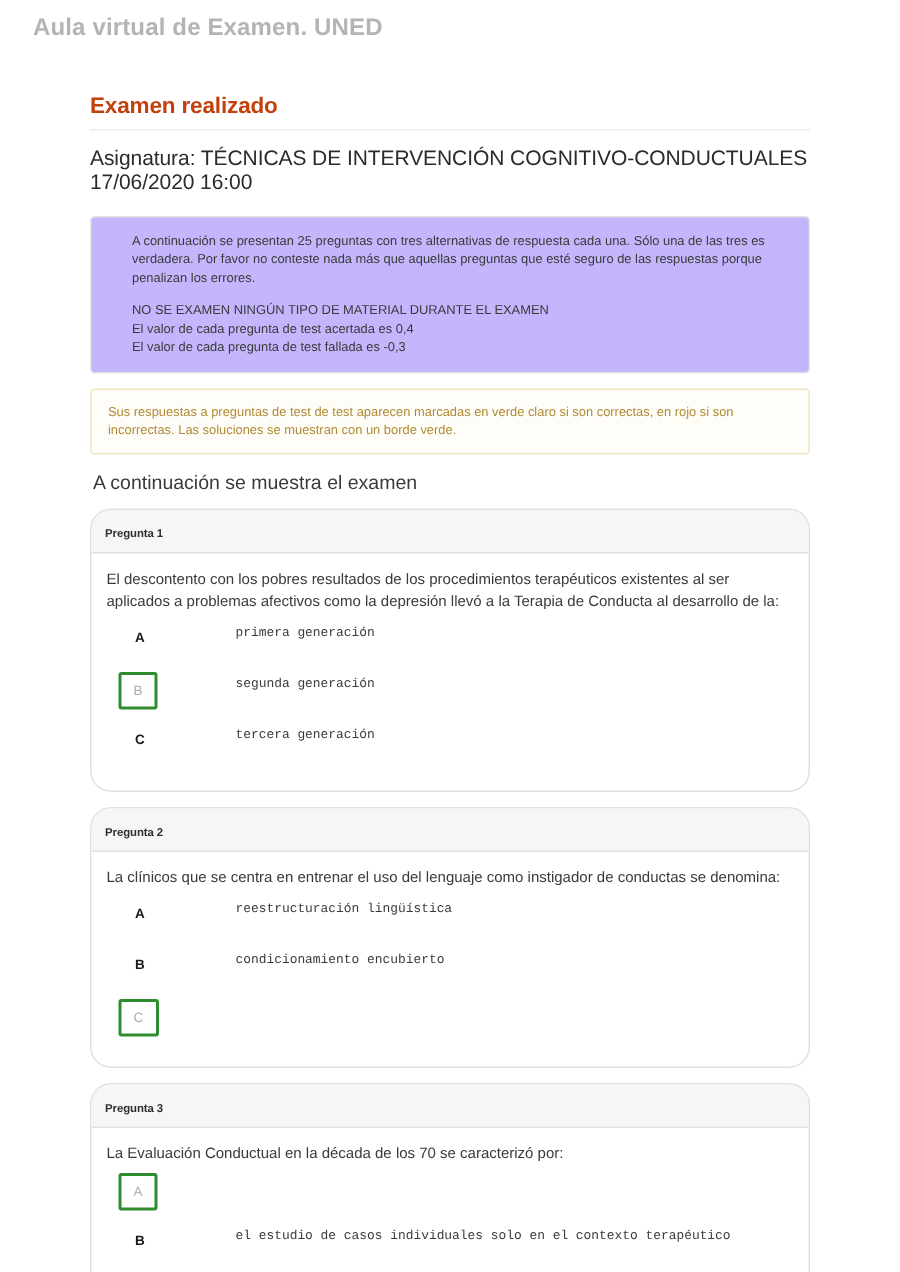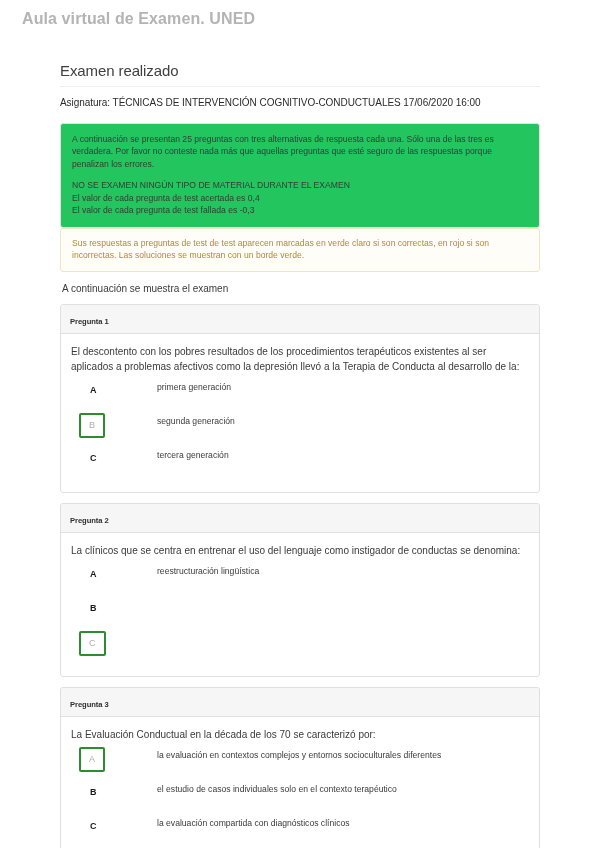--- a/index.html
+++ b/index.html
@@ -30,75 +30,76 @@
 
   
   .page {
     width: 600px;
     padding: 0 60px 0 60px;
   }
 
   
   .page-title {
     font-size: 15px;
-    font-weight: normal;
-    color: #404040;
+    font-weight: bold;
+    color: #c2410c;
     margin: 28px 0 0 0;
     padding: 0 0 7px 0;
     border-bottom: 1px solid #eeeeee;
     letter-spacing: -0.1px;
   }
   .subject-line {
-    font-size: 10px;
+    font-size: 14px;
     color: #2b2b2b;
     margin: 10px 0 0 0;
     letter-spacing: -0.05px;
   }
 
   
   .panel-info {
     border: 1px solid #e3e3e3;
     border-radius: 3px;
-    background: #22c55e;
+    background: #c4b5fd;
     margin-top: 15px;
-    padding: 9px 11px 10px 11px;
+    padding: 9px 11px 10px 27px;
   }
   .panel-info p {
     margin: 0;
     font-size: 8.6px;
     line-height: 1.45;
     color: #3a3a3a;
   }
   .panel-info p + p { margin-top: 9px; }
 
   .alert-warning {
     border: 1px solid #f0e4c3;
     border-radius: 3px;
     background: #fffdf7;
+    margin-top: 10px;
     padding: 8px 11px 9px 11px;
   }
   .alert-warning p {
     margin: 0;
     font-size: 8.6px;
     line-height: 1.45;
     color: #b08a36;
   }
 
   .lead-note {
-    font-size: 10px;
+    font-size: 13px;
     color: #3a3a3a;
     margin: 11px 0 0 0;
     padding-left: 2px;
   }
 
   
   .q-panel {
     margin-top: 10px;
     border: 1px solid #e0e0e0;
-    border-radius: 3px;
+    border-radius: 14px;
     background: #ffffff;
     overflow: hidden;
   }
   .q-head {
     background: #f6f6f6;
     border-bottom: 1px solid #e0e0e0;
     padding: 5px 9px 5px 9px;
   }
   .q-head-label {
     font-size: 7.6px;
@@ -146,20 +147,21 @@
     border-radius: 2px;
     padding: 6px 8px;
     margin: -6px -8px;
   }
   .opt-text {
     font-size: 8.6px;
     line-height: 1.4;
     color: #3a3a3a;
     padding-top: 3px;
     flex: 1 1 auto;
+    font-family: Liberation Mono, monospace;
   }
 </style>
 </head>
 <body>
 
 <div class="topbar">
   <span class="topbar-title">Aula virtual de Examen. UNED</span>
 </div>
 
 <div class="page">
@@ -215,37 +217,37 @@
           <div class="opt-row">
             <div class="opt-letter-cell">
               <span class="opt-letter">A</span>
             </div>
             <div class="opt-text">reestructuración lingüística</div>
           </div>
           <div class="opt-row">
             <div class="opt-letter-cell">
               <span class="opt-letter">B</span>
             </div>
+            <div class="opt-text">condicionamiento encubierto</div>
           </div>
           <div class="opt-row">
             <div class="opt-letter-cell">
               <span class="opt-letter selected">C</span>
             </div>
           </div>
         </div>
       </div>
       <div class="q-panel">
         <div class="q-head"><span class="q-head-label">Pregunta 3</span></div>
         <div class="q-body">
           <p class="q-stem">La Evaluación Conductual en la década de los 70 se caracterizó por:</p>
           <div class="opt-row">
             <div class="opt-letter-cell">
               <span class="opt-letter selected">A</span>
             </div>
-            <div class="opt-text">la evaluación en contextos complejos y entornos socioculturales diferentes</div>
           </div>
           <div class="opt-row">
             <div class="opt-letter-cell">
               <span class="opt-letter">B</span>
             </div>
             <div class="opt-text">el estudio de casos individuales solo en el contexto terapéutico</div>
           </div>
           <div class="opt-row">
             <div class="opt-letter-cell">
               <span class="opt-letter">C</span>

